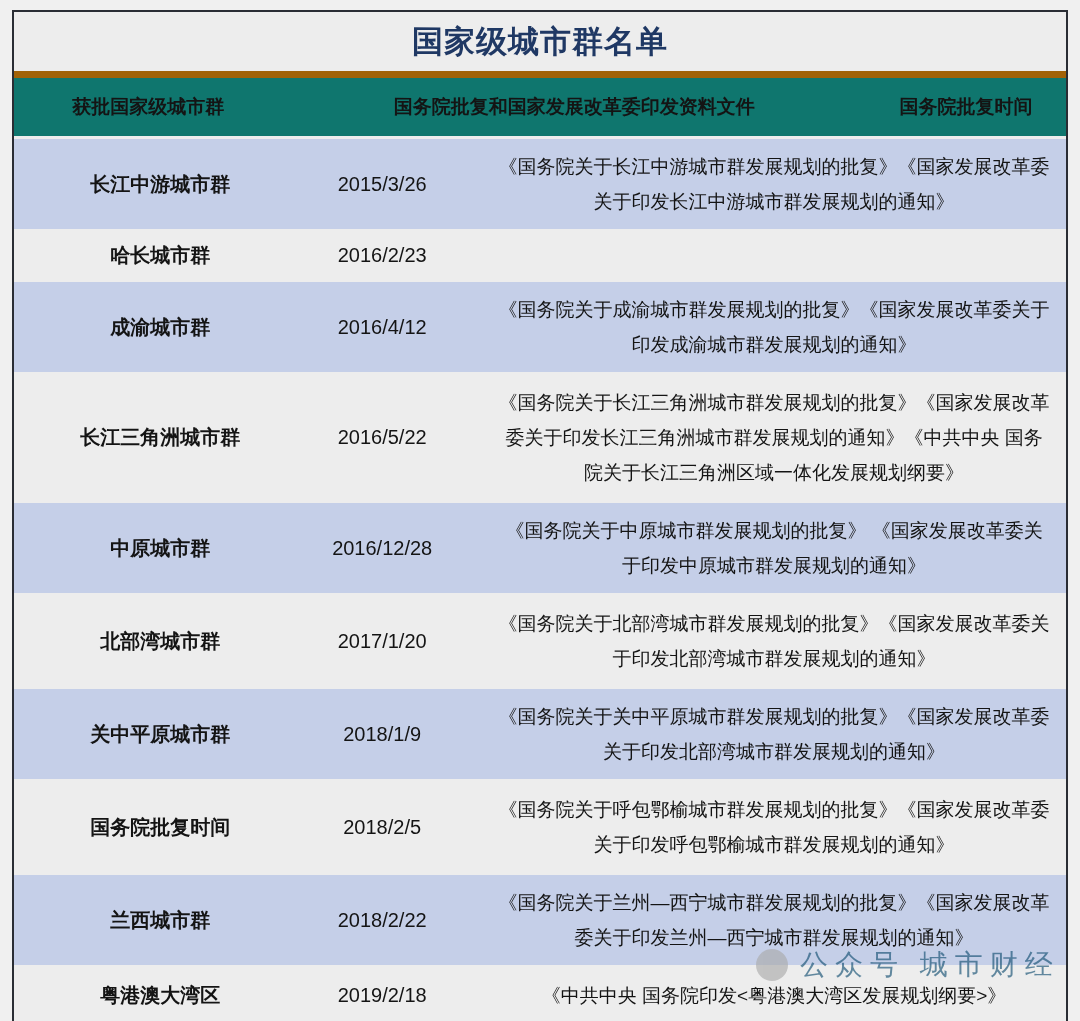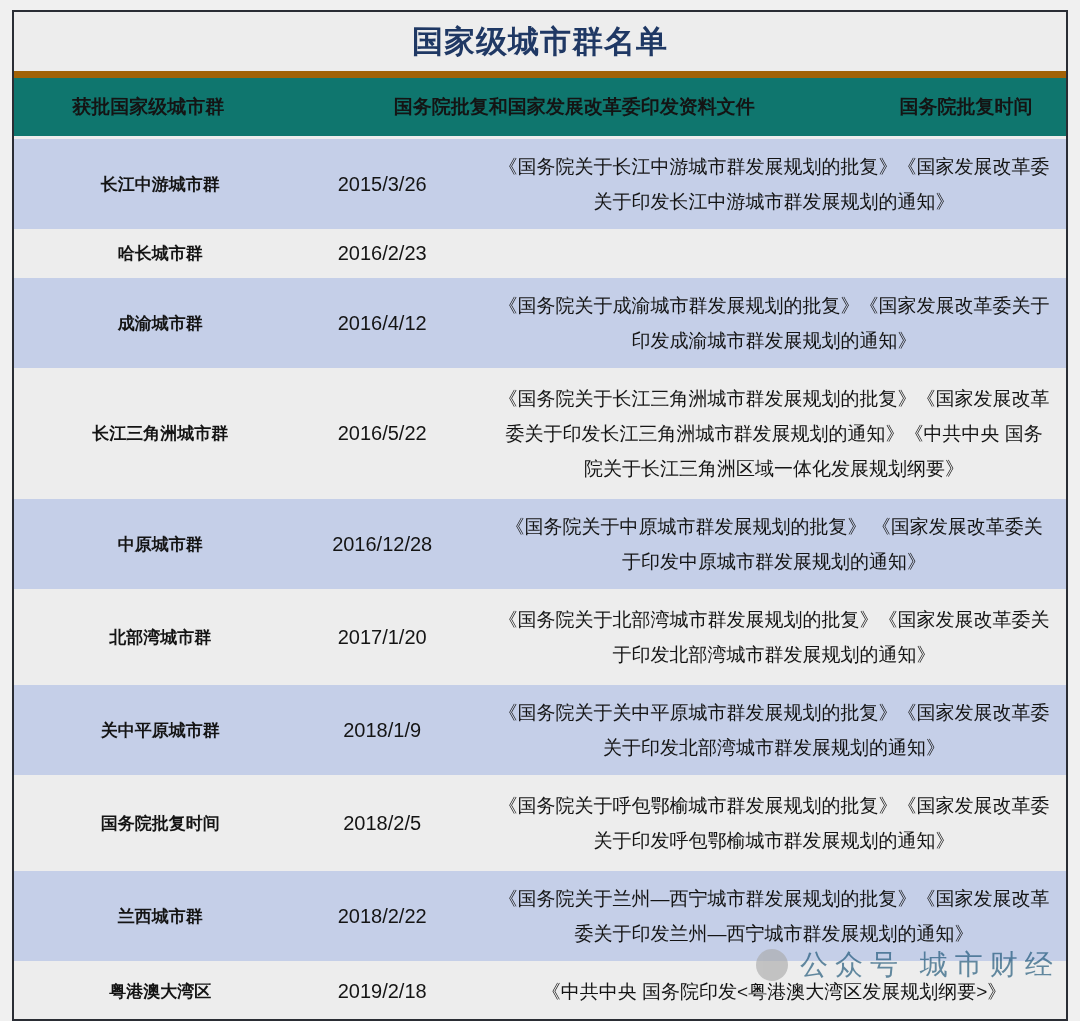--- a/index.html
+++ b/index.html
@@ -48,21 +48,21 @@
   .col-docs { width: 55.5%; flex: 0 0 55.5%; padding: 0 14px; }
   .row {
     display: flex;
     align-items: center;
     padding: 10px 0;
     border-top: 3px solid #ededed;
     color: #141414;
   }
   .row:nth-child(odd)  { background: #c5cfe8; }
   .row:nth-child(even) { background: #ededed; }
-  .cell-name { font-weight: bold; font-size: 17px; padding-left: 24px; }
+  .cell-name { font-weight: bold; font-size: 20px; padding-left: 24px; }
   .cell-date { font-size: 20px; }
   .cell-docs { font-size: 19px; line-height: 35px; }
   .watermark {
     position: absolute;
     top: 934px; left: 742px;
     display: flex; align-items: center;
     color: #0c4a6e;
     opacity: 0.62;
     font-size: 28px;
     letter-spacing: 7px;

